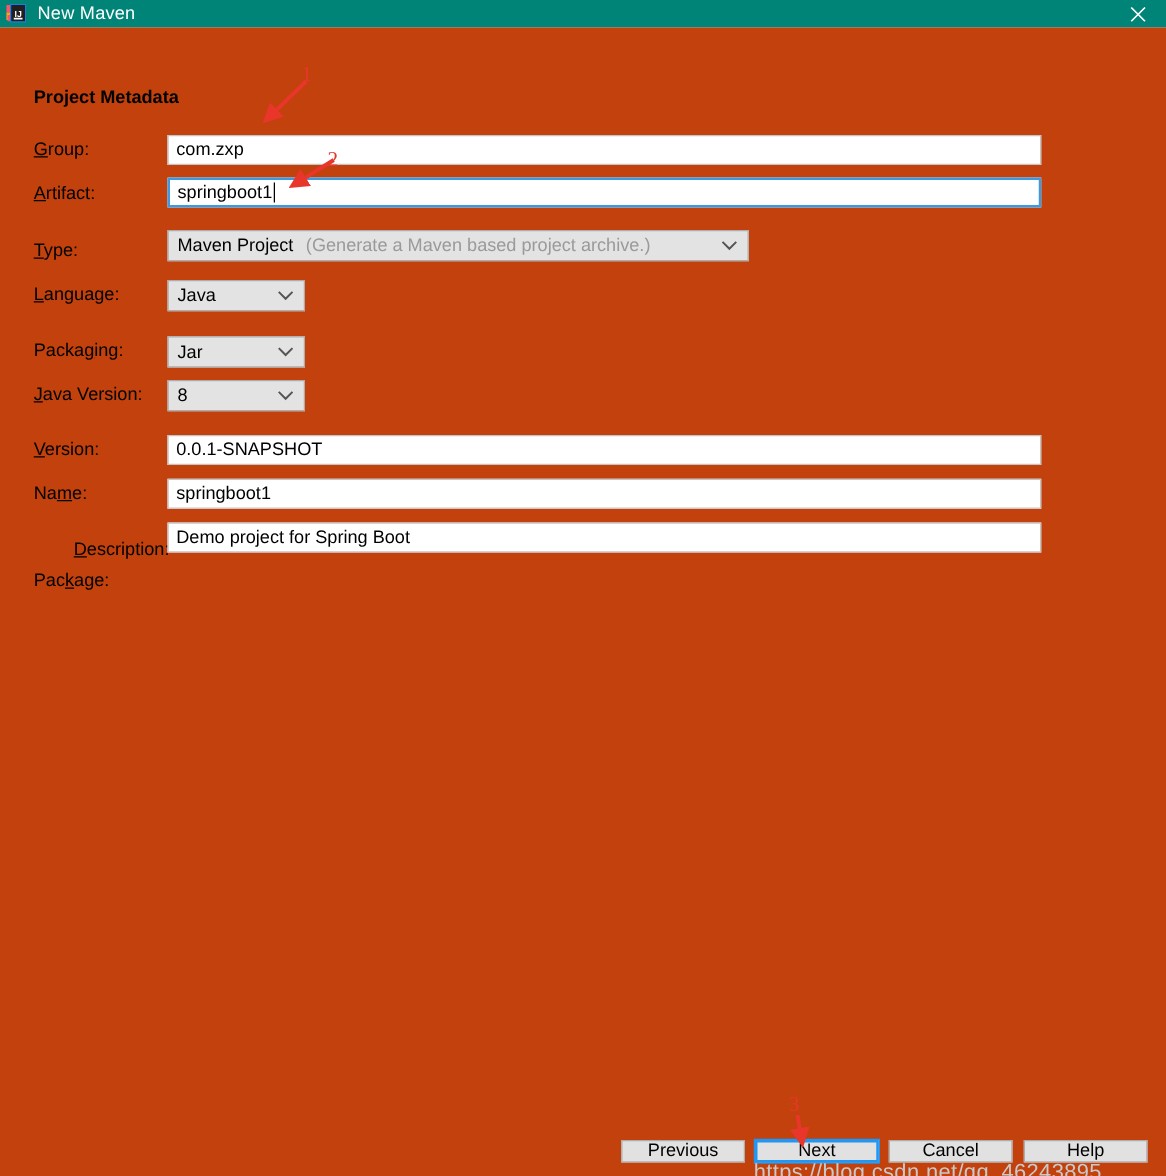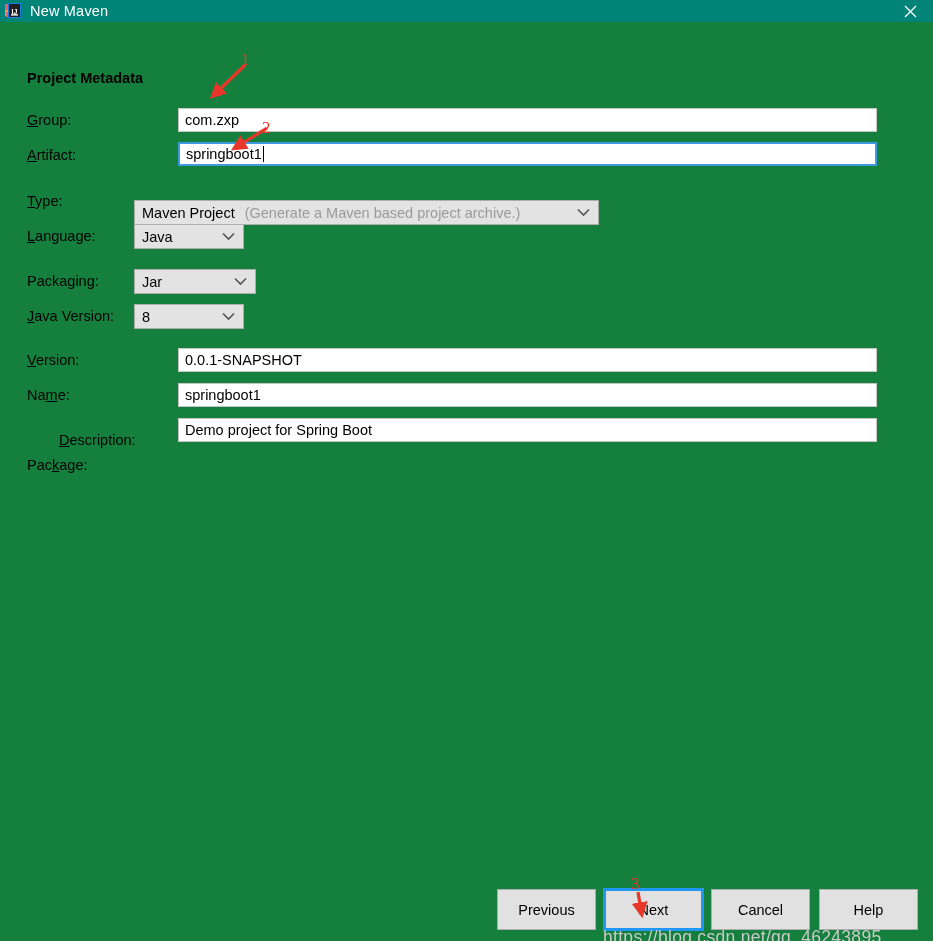--- a/index.html
+++ b/index.html
@@ -49,21 +49,21 @@
     justify-content: center;
   }
   #close-btn svg { display: block; }
 
   
   #content {
     position: absolute;
     left: 0; top: 22px;
     width: 933px;
     height: 919px;
-    background: #15803d;
+    background: #c2410c;
   }
 
   .heading {
     position: absolute;
     left: 27px; top: 48px;
     font-weight: bold;
     font-size: 14.5px;
   }
 
   .row-label {
@@ -81,21 +81,20 @@
     height: 24px;
     width: 699px;
     background: #ffffff;
     border: 1px solid #c4c4c4;
     box-sizing: border-box;
     display: flex;
     align-items: center;
     padding-left: 6px;
     font-size: 14.5px;
     color: #000;
-    margin-left: 44px;
   }
   .txtfield.focused {
     border: 2px solid #3d9ae0;
   }
   .caret {
     display: inline-block;
     width: 1px;
     height: 16px;
     background: #000;
     margin-left: 1px;
@@ -125,21 +124,21 @@
     position: absolute;
     right: 8px;
     top: 0; bottom: 0;
     display: flex;
     align-items: center;
   }
 
   
   .btn {
     position: absolute;
-    height: 41px;
+    height: 18px;
     width: 99px;
     background: #e1e1e1;
     border: 1px solid #adadad;
     box-sizing: border-box;
     display: flex;
     align-items: center;
     justify-content: center;
     font-size: 14.5px;
     color: #000;
     bottom: 0;
@@ -205,42 +204,42 @@
     <span>com.zxp</span>
   </div>
 
   <div class="row-label" style="top:125px; left:27px;"><u>A</u>rtifact:</div>
   <div class="txtfield focused" style="top:120px;">
     <span>springboot1</span>
       <span class="caret"></span>
   </div>
 
   <div class="row-label" style="top:171px; left:27px;"><u>T</u>ype:</div>
-  <div class="combo" style="top:178px; left:134px; width:465px;">
+  <div class="combo" style="top:162px; left:134px; width:465px;">
     <span class="combo-text">Maven Project</span>
     <span class="combo-hint">(Generate a Maven based project archive.)</span>
     <span class="arrow">
       <svg width="13" height="9" viewBox="0 0 13 9">
           <path d="M1 1.5 L6.5 7 L12 1.5" stroke="#555" stroke-width="1.6" fill="none"></path>
         </svg>
     </span>
   </div>
 
   <div class="row-label" style="top:206px; left:27px;"><u>L</u>anguage:</div>
   <div class="combo" style="top:202px; left:134px; width:110px;">
     <span class="combo-text">Java</span>
     <span class="arrow">
       <svg width="13" height="9" viewBox="0 0 13 9">
           <path d="M1 1.5 L6.5 7 L12 1.5" stroke="#555" stroke-width="1.6" fill="none"></path>
         </svg>
     </span>
   </div>
 
   <div class="row-label" style="top:251px; left:27px;">Packa<u>g</u>ing:</div>
-  <div class="combo" style="top:247px; left:134px; width:122px;">
+  <div class="combo" style="top:247px; left:134px; width:110px;">
     <span class="combo-text">Jar</span>
     <span class="arrow">
       <svg width="13" height="9" viewBox="0 0 13 9">
           <path d="M1 1.5 L6.5 7 L12 1.5" stroke="#555" stroke-width="1.6" fill="none"></path>
         </svg>
     </span>
   </div>
 
   <div class="row-label" style="top:286px; left:27px;"><u>J</u>ava Version:</div>
   <div class="combo" style="top:282px; left:134px; width:110px;">

